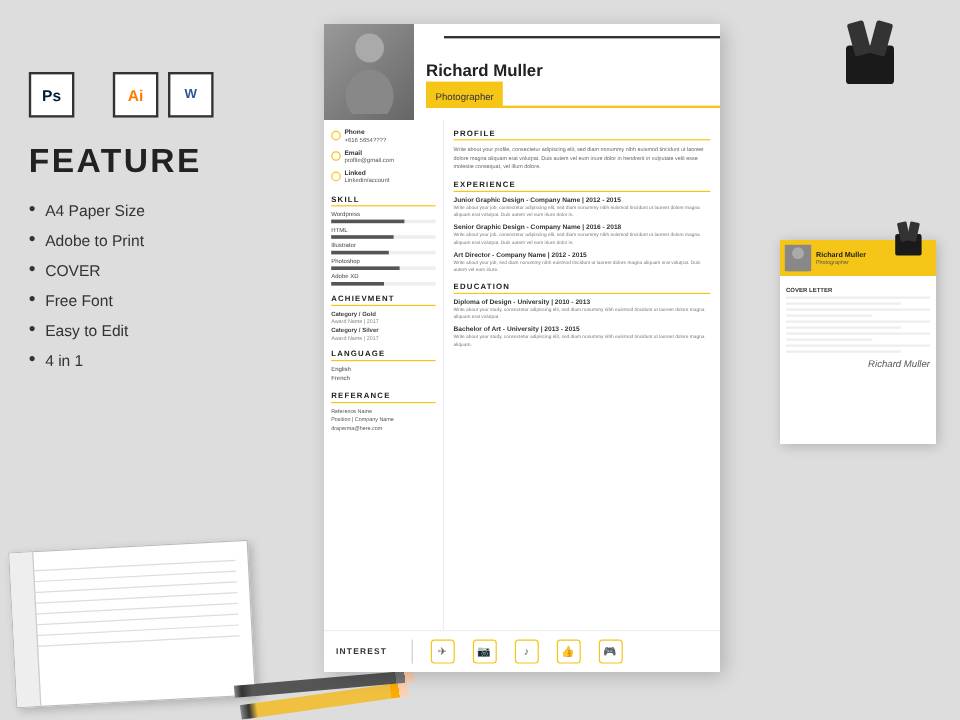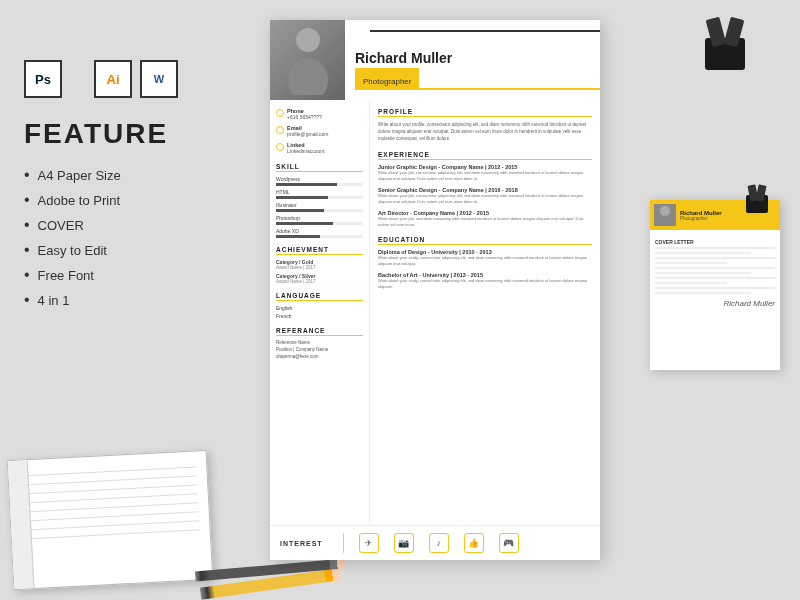--- a/index.html
+++ b/index.html
@@ -506,24 +506,24 @@
       <li>
         <span>A4 Paper Size</span>
       </li>
       <li>
         <span>Adobe to Print</span>
       </li>
       <li>
         <span>COVER</span>
       </li>
       <li>
-        <span>Easy to Edit</span>
+        <span>Free Font</span>
       </li>
       <li>
-        <span>Free Font</span>
+        <span>Easy to Edit</span>
       </li>
       <li>
         <span>4 in 1</span>
       </li>
     </ul>
   </div>
 
   <div class="notebook">
     <div class="notebook-spine"></div>
     <div class="notebook-lines">

